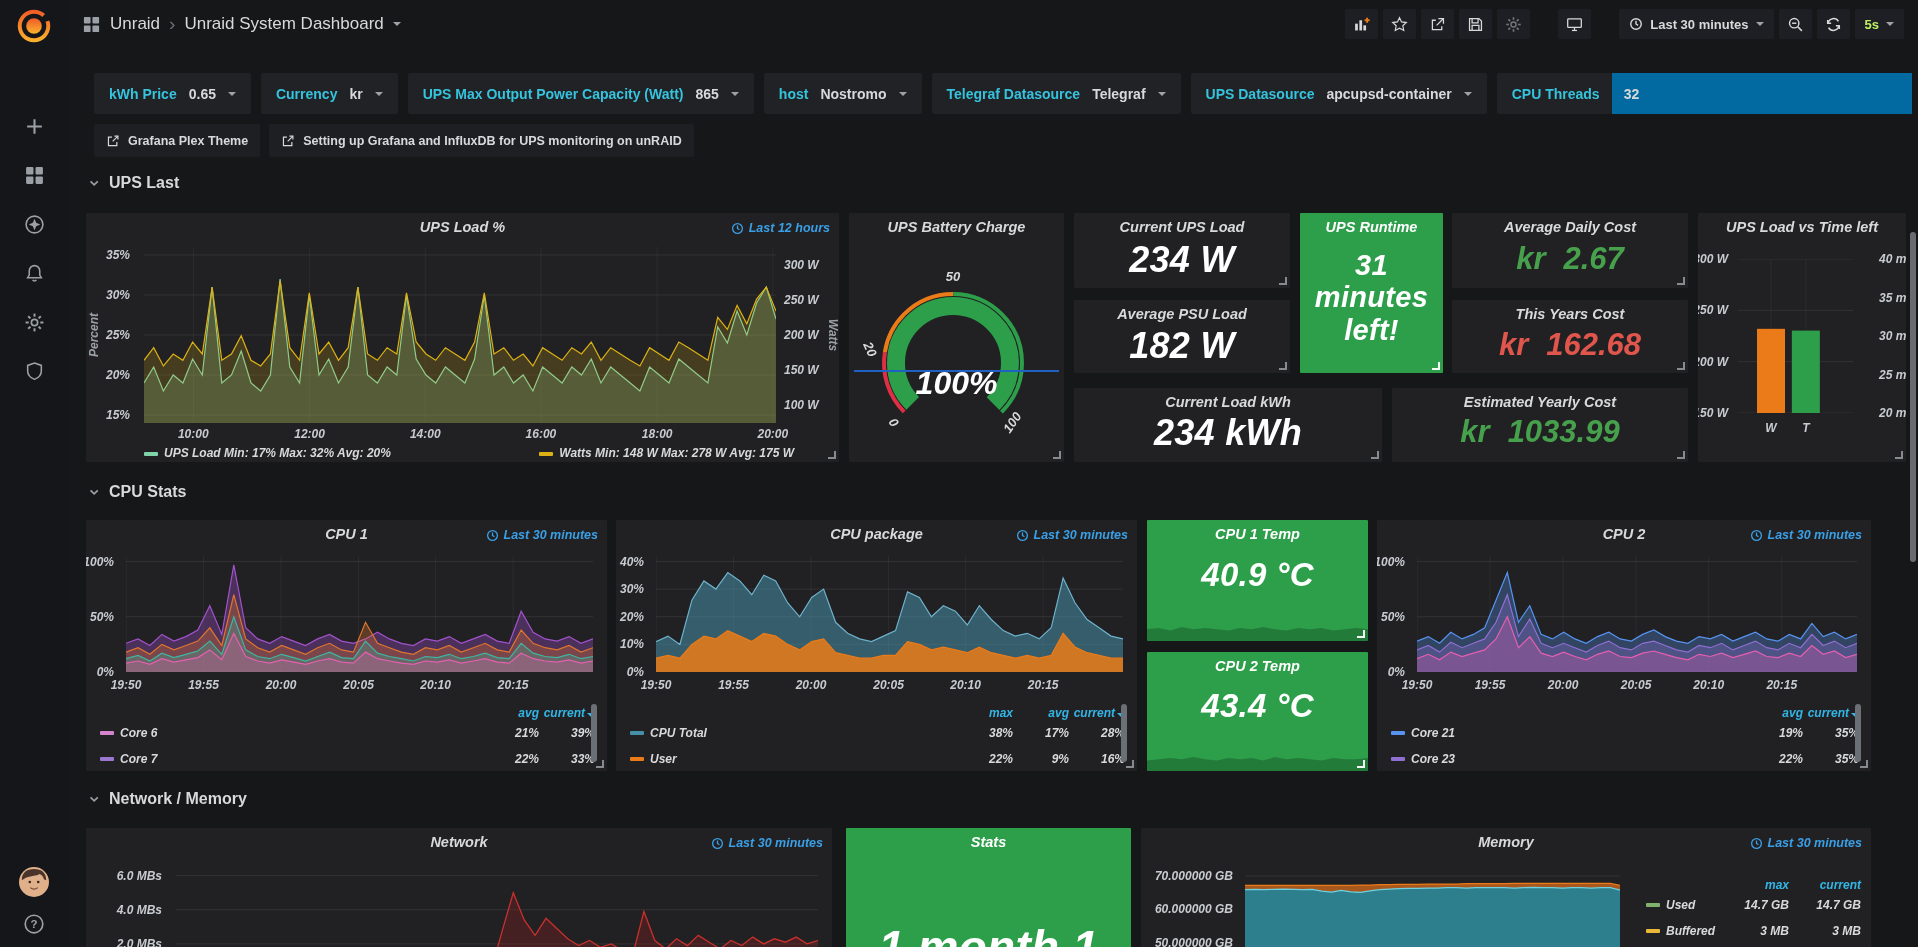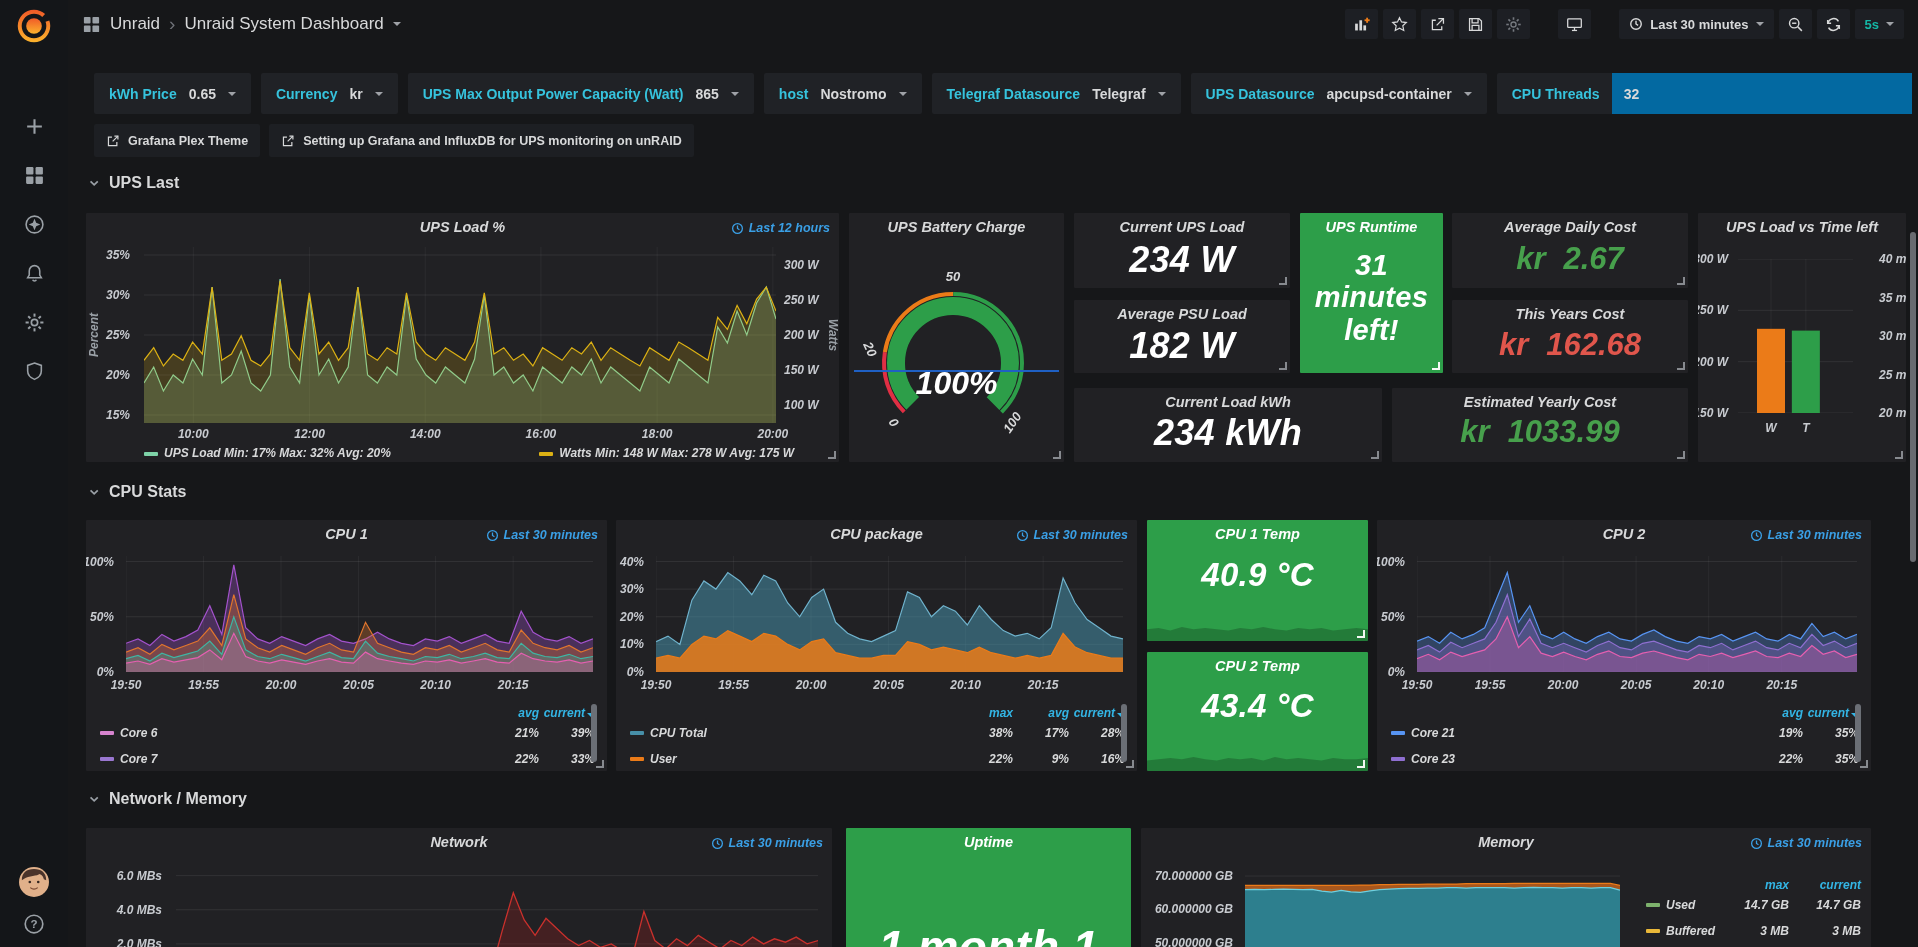--- a/index.html
+++ b/index.html
@@ -14,21 +14,21 @@
   
   .topnav{position:absolute;left:68px;top:0;right:0;height:48px;display:flex;align-items:center;padding:0 14px;box-sizing:border-box;}
   .crumb{display:flex;align-items:center;gap:9px;font-size:17px;font-weight:400;color:#d8d9da;}
   .crumb .sep{color:#6e7177;font-size:19px;}
   .caret{width:0;height:0;border-left:4px solid transparent;border-right:4px solid transparent;border-top:4px solid #9fa2a7;display:inline-block;}
   .toolbar{margin-left:auto;display:flex;align-items:center;gap:5px;}
   .tbtn{width:33px;height:30px;background:#1d1f24;border-radius:2px;display:flex;align-items:center;justify-content:center;cursor:pointer;}
   .tbtn svg{width:17px;height:17px;}
   .tbtn.wide{width:auto;padding:0 10px;gap:7px;font-size:13px;font-weight:600;color:#d8d9da;}
   .tgap{width:18px;}
-  .orange-txt{color:#14b8a6;}
+  .orange-txt{color:#bef264;}
   
   .vars-row{position:absolute;left:94px;top:73px;display:flex;gap:10px;height:41px;}
   .pill{display:inline-flex;align-items:center;gap:12px;padding:0 15px;background:#202226;border-radius:2px;cursor:pointer;}
   .vlabel{color:#36c3dd;font-size:14px;font-weight:700;white-space:nowrap;}
   .vvalue{color:#d8d9da;font-size:14px;font-weight:700;white-space:nowrap;}
   .input-pill{padding-right:0;cursor:default;}
   .vinput{width:300px;height:41px;background:#0369a1;border:none;outline:none;color:#d8d9da;
           font-family:"Liberation Sans",sans-serif;font-size:14px;font-weight:700;padding:0 12px;box-sizing:border-box;}
   .links-row{position:absolute;left:94px;top:124px;display:flex;gap:9px;height:33px;}
   .link-box{display:inline-flex;align-items:center;gap:8px;padding:0 12px;background:#1d1f23;border-radius:2px;
@@ -718,21 +718,21 @@
           <line x1="0" x2="642" y1="13.647058823529408" y2="13.647058823529408" stroke="rgba(255,255,255,0.08)" stroke-width="1"></line>
           <line x1="0" x2="642" y1="47.76470588235294" y2="47.76470588235294" stroke="rgba(255,255,255,0.08)" stroke-width="1"></line>
           <line x1="0" x2="642" y1="81.88235294117648" y2="81.88235294117648" stroke="rgba(255,255,255,0.08)" stroke-width="1"></line>
           <path d="M0.0 110.9 L10.9 109.2 L21.8 112.6 L32.6 110.9 L43.5 107.5 L54.4 110.9 L65.3 112.6 L76.2 109.2 L87.1 110.9 L97.9 112.6 L108.8 109.2 L119.7 110.9 L130.6 112.6 L141.5 110.9 L152.3 107.5 L163.2 110.9 L174.1 109.2 L185.0 112.6 L195.9 110.9 L206.7 109.2 L217.6 110.9 L228.5 112.6 L239.4 110.9 L250.3 109.2 L261.2 110.9 L272.0 100.6 L282.9 97.2 L293.8 104.1 L304.7 109.2 L315.6 107.5 L326.4 68.2 L337.3 30.7 L348.2 58.0 L359.1 73.4 L370.0 56.3 L380.8 66.5 L391.7 76.8 L402.6 83.6 L413.5 78.5 L424.4 85.3 L435.3 81.9 L446.1 88.7 L457.0 92.1 L467.9 49.5 L478.8 78.5 L489.7 87.0 L500.5 76.8 L511.4 83.6 L522.3 73.4 L533.2 80.2 L544.1 87.0 L554.9 78.5 L565.8 83.6 L576.7 75.1 L587.6 81.9 L598.5 76.8 L609.4 80.2 L620.2 75.1 L631.1 81.9 L642.0 78.5 L642 116 L0 116 Z" fill="rgba(150,30,30,0.30)" stroke="none"></path>
           <path d="M0.0 110.9 L10.9 109.2 L21.8 112.6 L32.6 110.9 L43.5 107.5 L54.4 110.9 L65.3 112.6 L76.2 109.2 L87.1 110.9 L97.9 112.6 L108.8 109.2 L119.7 110.9 L130.6 112.6 L141.5 110.9 L152.3 107.5 L163.2 110.9 L174.1 109.2 L185.0 112.6 L195.9 110.9 L206.7 109.2 L217.6 110.9 L228.5 112.6 L239.4 110.9 L250.3 109.2 L261.2 110.9 L272.0 100.6 L282.9 97.2 L293.8 104.1 L304.7 109.2 L315.6 107.5 L326.4 68.2 L337.3 30.7 L348.2 58.0 L359.1 73.4 L370.0 56.3 L380.8 66.5 L391.7 76.8 L402.6 83.6 L413.5 78.5 L424.4 85.3 L435.3 81.9 L446.1 88.7 L457.0 92.1 L467.9 49.5 L478.8 78.5 L489.7 87.0 L500.5 76.8 L511.4 83.6 L522.3 73.4 L533.2 80.2 L544.1 87.0 L554.9 78.5 L565.8 83.6 L576.7 75.1 L587.6 81.9 L598.5 76.8 L609.4 80.2 L620.2 75.1 L631.1 81.9 L642.0 78.5 " fill="none" stroke="#c9302c" stroke-width="1.3"></path>
         </svg>
       </div>
   </div>
 
   <div class="panel green" style="left:846px;top:828px;width:285px;height:230px;">
-    <div class="ptitle">Uptime</div>
+    <div class="ptitle">Stats</div>
     <div class="stat-value" style="top:92px;font-size:46px;">1 month 1</div>
   </div>
 
   <div class="panel" style="left:1141px;top:828px;width:730px;height:230px;">
     <div class="ptitle">Memory</div>
     <div class="override">
         <svg viewBox="0 0 20 20" fill="none" stroke="#3a9fe5" stroke-width="2">
           <circle cx="10" cy="10" r="7.5"></circle>
           <path d="M10 5.5V10l3 2"></path>
         </svg>

